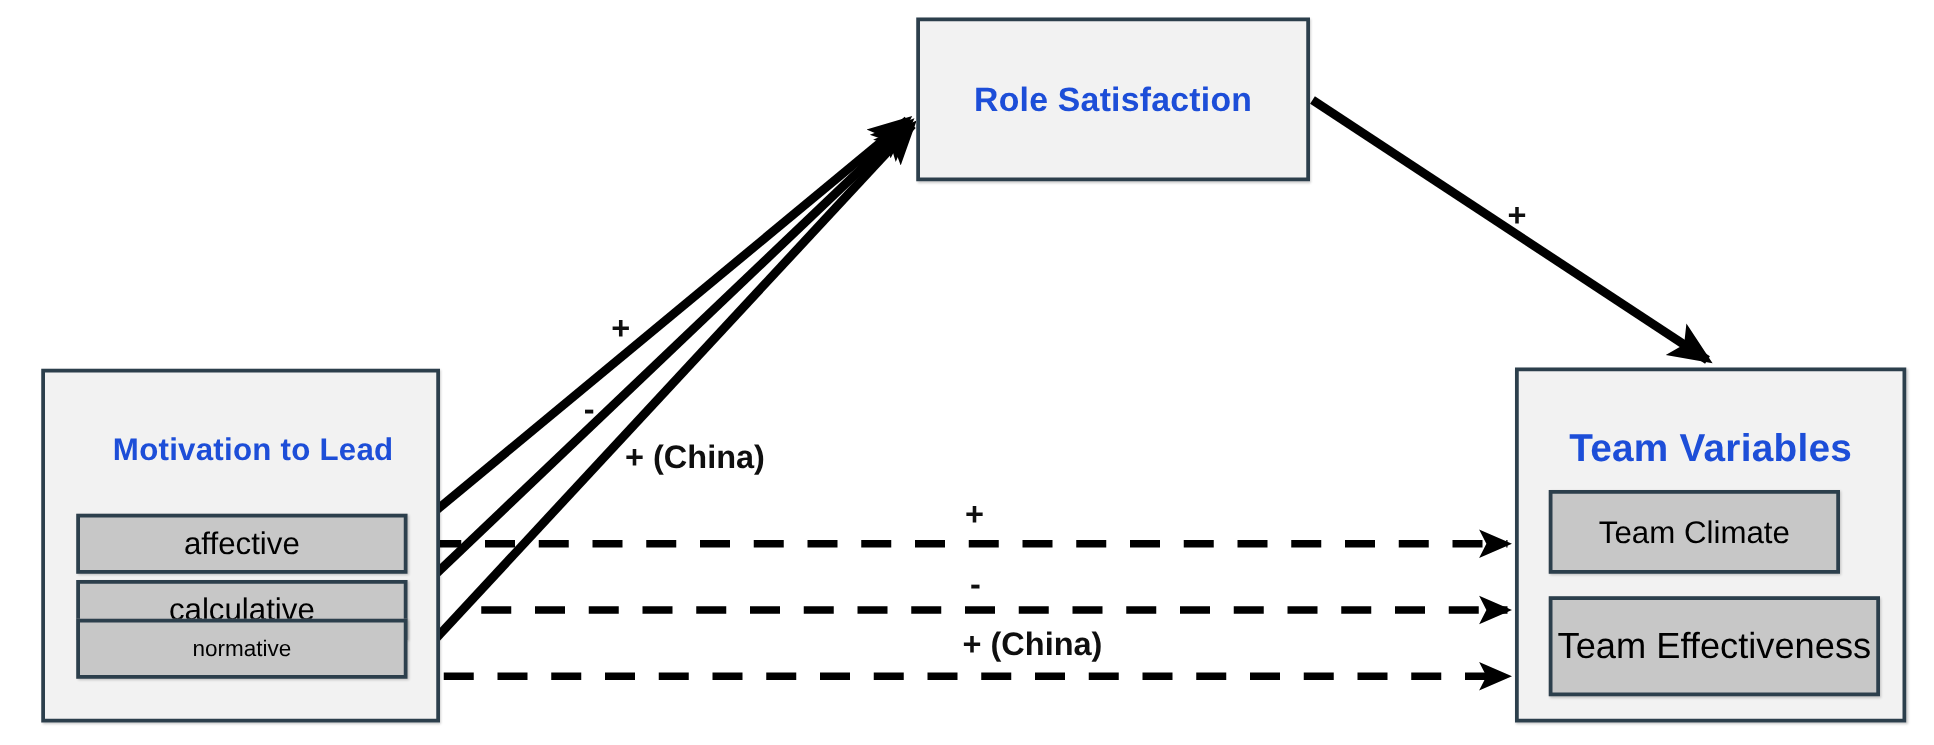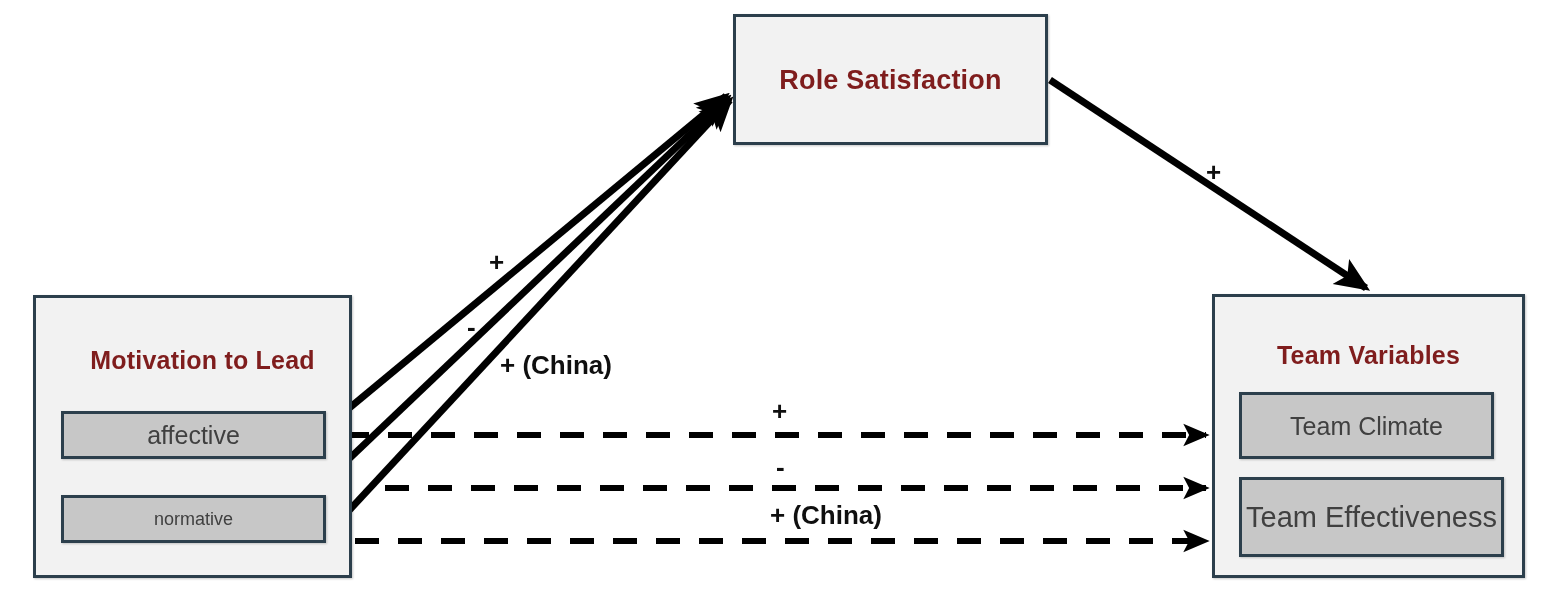--- a/index.html
+++ b/index.html
@@ -29,33 +29,33 @@
     background: #f2f2f2;
     border: 3px solid #2c3f4c;
     box-shadow: 1px 1px 2px rgba(0,0,0,0.22);
   }
   .node-title {
     position: absolute;
     left: 0;
     right: 0;
     text-align: center;
     font-weight: bold;
-    color: #7f1d1d;
+    color: #1d4ed8;
     letter-spacing: 0.2px;
   }
   .sub-box {
     position: absolute;
     box-sizing: border-box;
     background: #c7c7c7;
     border: 3px solid #2c3f4c;
     display: flex;
     align-items: center;
     justify-content: center;
     text-align: center;
-    color: #404040;
+    color: #000000;
     line-height: 1.12;
     box-shadow: 1px 1px 2px rgba(0,0,0,0.20);
   }
   .edge-label {
     position: absolute;
     color: #0f0f0f;
     font-weight: bold;
     white-space: nowrap;
   }
 </style>
@@ -98,32 +98,35 @@
       <line x1="355" y1="541" x2="1206" y2="541" stroke="#000000" stroke-width="6" stroke-dasharray="24 19" marker-end="url(#ah-dash)"></line>
     </g>
   </svg>
 
   <div class="node-box" style="left:33px; top:295px; width:319px; height:283px;">
     <div class="node-title" style="top:48px; font-size:25px;padding-left:20px;">Motivation to Lead</div>
   </div>
   <div class="sub-box" style="left:61px; top:411px; width:265px; height:48px; font-size:25px;">
     <span>affective</span>
   </div>
+  <div class="sub-box" style="left:61px; top:464px; width:265px; height:48px; font-size:25px;">
+    <span>calculative</span>
+  </div>
   <div class="sub-box" style="left:61px; top:495px; width:265px; height:48px; font-size:18px;">
     <span>normative</span>
   </div>
 
   <div class="node-box" style="left:733px; top:14px; width:315px; height:131px;">
     <div class="node-title" style="top:48px; font-size:27px;">Role Satisfaction</div>
   </div>
 
   <div class="node-box" style="left:1212px; top:294px; width:313px; height:284px;">
-    <div class="node-title" style="top:44px; font-size:25px;">Team Variables</div>
+    <div class="node-title" style="top:44px; font-size:31px;">Team Variables</div>
   </div>
-  <div class="sub-box" style="left:1239px; top:392px; width:255px; height:67px; font-size:25px;">
+  <div class="sub-box" style="left:1239px; top:392px; width:233px; height:67px; font-size:25px;">
     <span>Team Climate</span>
   </div>
   <div class="sub-box" style="left:1239px; top:477px; width:265px; height:80px; font-size:29px;">
     <span>Team Effectiveness</span>
   </div>
 
   <div class="edge-label" style="left:489px; top:247px; font-size:26px;">+</div>
   <div class="edge-label" style="left:467px; top:312px; font-size:26px;">-</div>
   <div class="edge-label" style="left:500px; top:350px; font-size:26px;">+ (China)</div>
 

